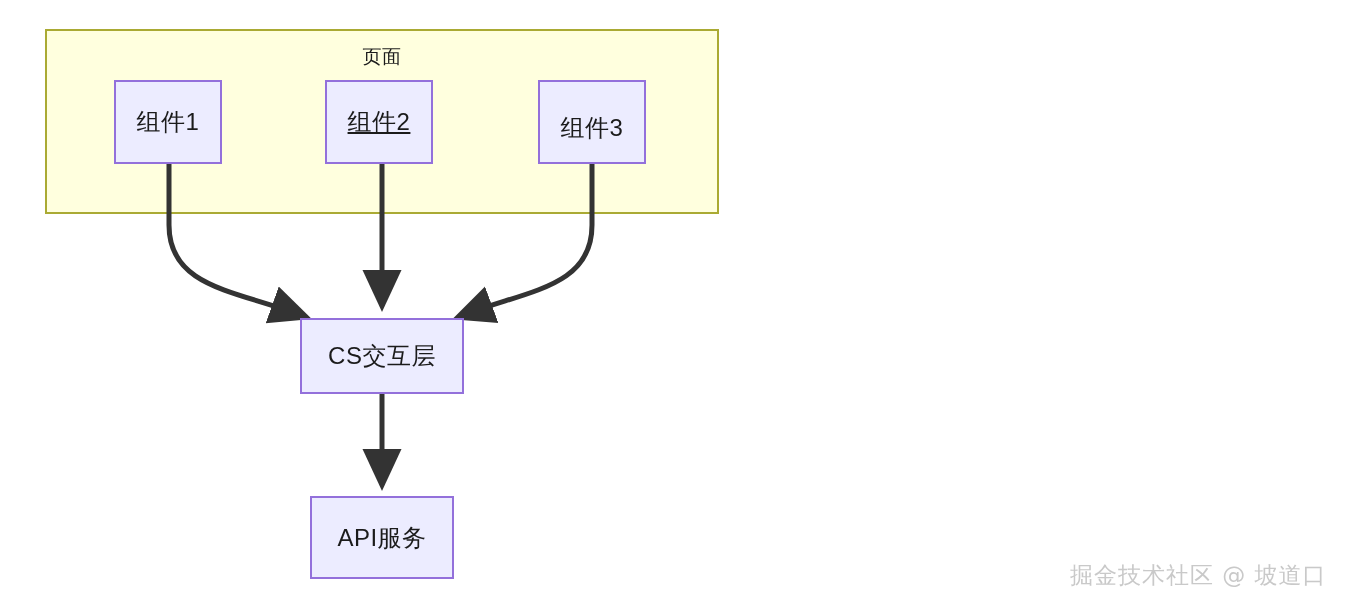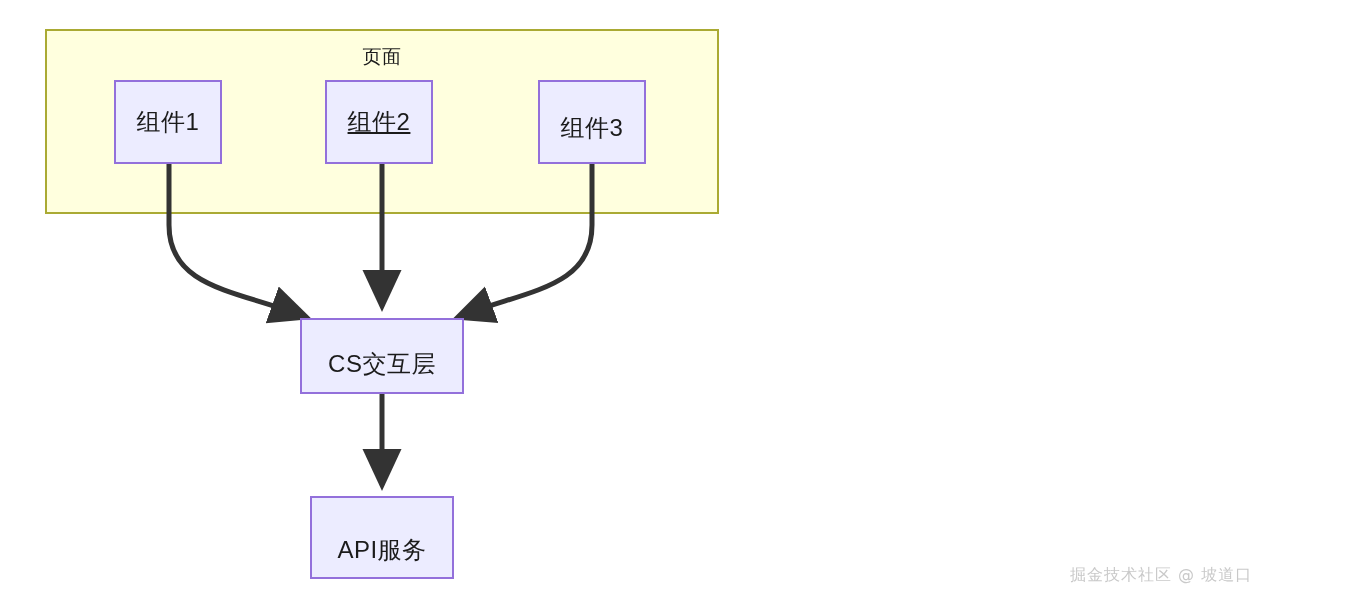--- a/index.html
+++ b/index.html
@@ -55,21 +55,21 @@
 
   .watermark {
     position: absolute;
     left: 1070px;
     top: 558px;
     width: 272px;
     height: 34px;
     display: flex;
     align-items: center;
     justify-content: flex-start;
-    font-size: 16px;
+    font-size: 23px;
     color: #c9c9c9;
     font-family: "DejaVu Sans", "Liberation Sans", sans-serif;
     letter-spacing: 1px;
     white-space: nowrap;
   }
 </style>
 </head>
 <body style="background: rgb(255, 255, 255);">
 
 <div id="canvas">
@@ -93,18 +93,18 @@
     <rect id="svg-node-2" fill="#ececff" stroke="#9370db" stroke-width="2" x="539" y="81" width="106" height="82"></rect>
     <rect id="svg-node-3" fill="#ececff" stroke="#9370db" stroke-width="2" x="301" y="319" width="162" height="74"></rect>
     <rect id="svg-node-4" fill="#ececff" stroke="#9370db" stroke-width="2" x="311" y="497" width="142" height="81"></rect>
   </svg>
 
   <div class="lbl cluster-title" id="cluster-title-el" style="left: 262px; top: 39px; width: 240px; height: 36px;">页面</div>
 
   <div class="lbl node-label" id="node-label-0" style="left: 115px; top: 81px; width: 106px; height: 82px;">组件1</div>
   <div class="lbl node-label" id="node-label-1" style="left: 326px; top: 81px; width: 106px; height: 82px; text-decoration: underline;">组件2</div>
   <div class="lbl node-label" id="node-label-2" style="left: 539px; top: 87px; width: 106px; height: 82px;">组件3</div>
-  <div class="lbl node-label" id="node-label-3" style="left: 301px; top: 319px; width: 162px; height: 74px; margin-top: 8px;">CS交互层</div>
-  <div class="lbl node-label" id="node-label-4" style="left: 311px; top: 497px; width: 142px; height: 81px; margin-top: 12px;">API服务</div>
+  <div class="lbl node-label" id="node-label-3" style="left: 301px; top: 319px; width: 162px; height: 74px;">CS交互层</div>
+  <div class="lbl node-label" id="node-label-4" style="left: 311px; top: 497px; width: 142px; height: 81px;">API服务</div>
 
   <div class="watermark">掘金技术社区 @ 坡道口</div>
 
 </div>
 
 </body></html>

